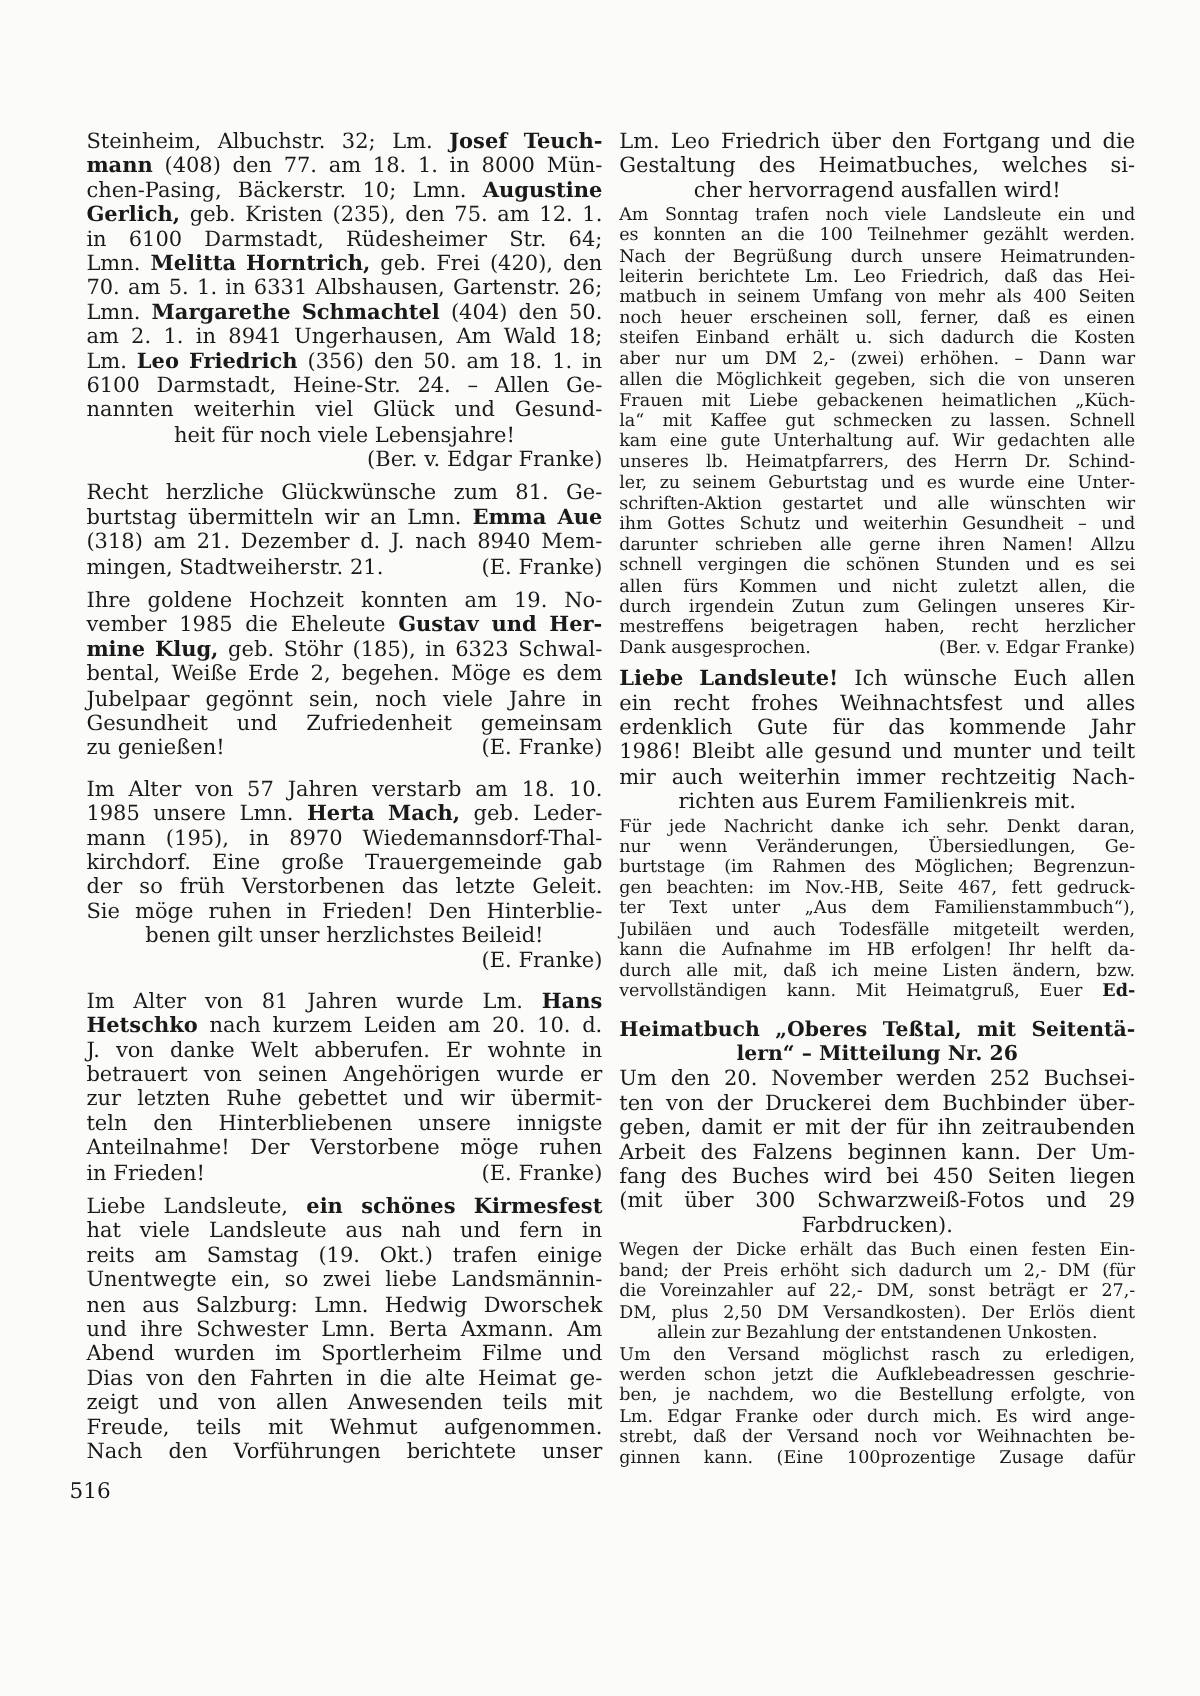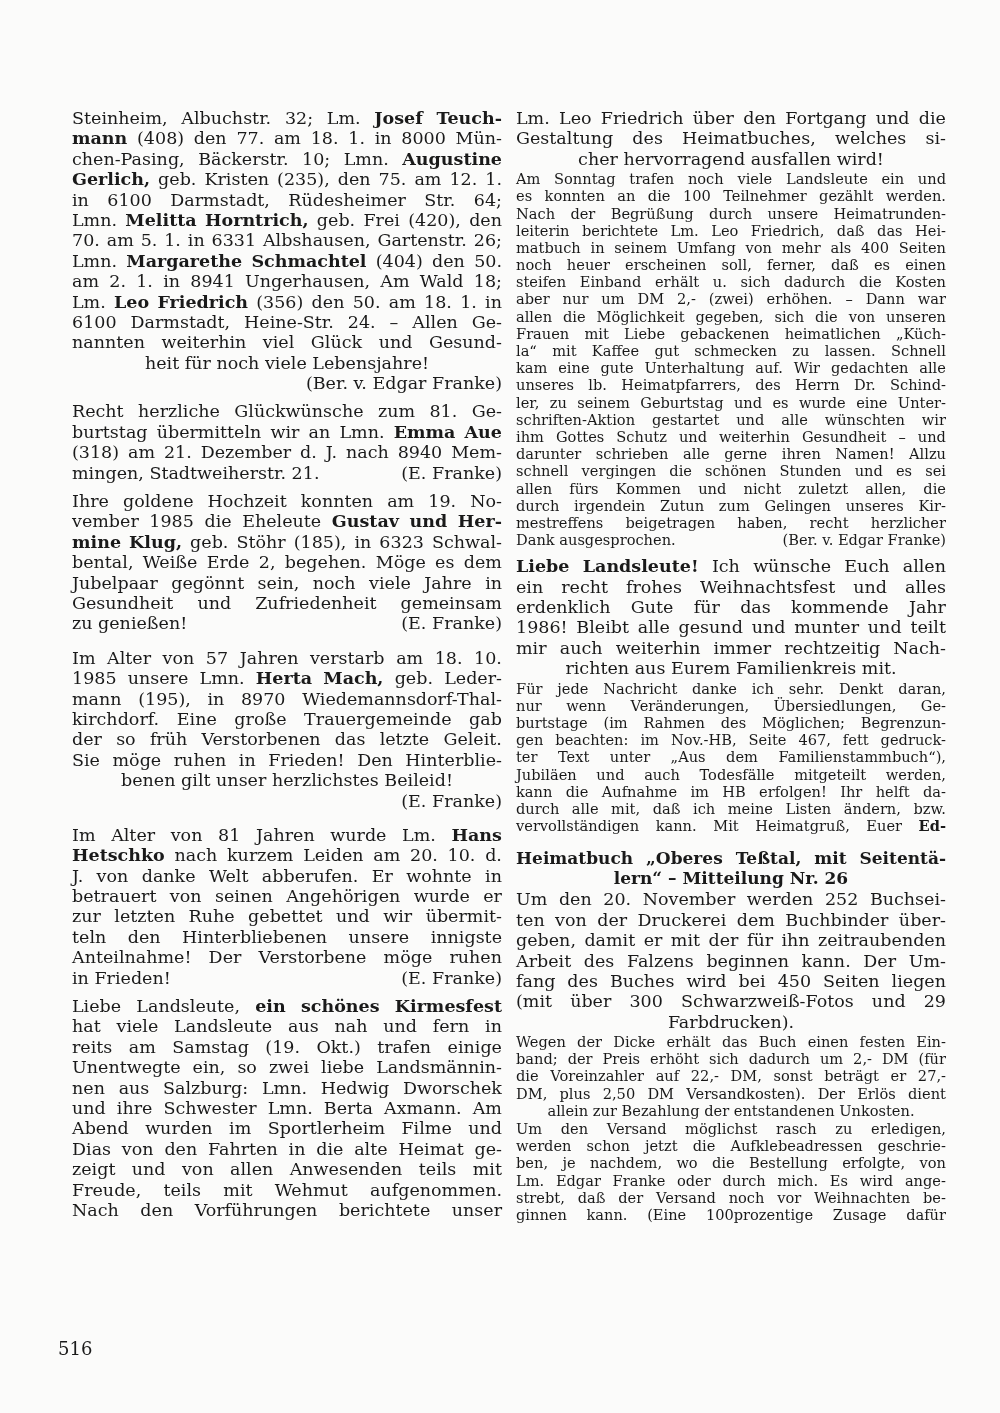--- a/index.html
+++ b/index.html
@@ -14,21 +14,21 @@
   .line.last { justify-content: center; }
   .line.right-align { justify-content: flex-end; }
   .big .line { font-size: 17.5px; }
   .small .line { font-size: 14.6px; height: 17.2px; line-height: 17.2px; }
   .w { display: inline; }
   b { font-weight: bold; }
   .para { margin-bottom: 8px; }
   .para.tight { margin-bottom: 1px; }
   .para.gap { margin-bottom: 14px; }
   .heading .line { font-size: 17px; font-weight: bold; height: 20px; line-height: 20px; }
-  .page-number { position: absolute; left: 58px; top: 1338px; font-size: 18px; }
+  .page-number { position: absolute; left: 58px; top: 1232px; font-size: 18px; }
 </style>
 </head>
 <body>
 
 <div class="col left" id="col-left">
     <div class="para big">
       <div class="line"><span class="w"><span>Steinheim,</span></span><span class="w"><span>Albuchstr.</span></span><span class="w"><span>32;</span></span><span class="w"><span>Lm.</span></span><span class="w"><b>Josef</b></span><span class="w"><b>Teuch-</b></span></div>
       <div class="line"><span class="w"><b>mann</b></span><span class="w"><span>(408)</span></span><span class="w"><span>den</span></span><span class="w"><span>77.</span></span><span class="w"><span>am</span></span><span class="w"><span>18.</span></span><span class="w"><span>1.</span></span><span class="w"><span>in</span></span><span class="w"><span>8000</span></span><span class="w"><span>Mün-</span></span></div>
       <div class="line"><span class="w"><span>chen-Pasing,</span></span><span class="w"><span>Bäckerstr.</span></span><span class="w"><span>10;</span></span><span class="w"><span>Lmn.</span></span><span class="w"><b>Augustine</b></span></div>
       <div class="line"><span class="w"><b>Gerlich,</b></span><span class="w"><span>geb.</span></span><span class="w"><span>Kristen</span></span><span class="w"><span>(235),</span></span><span class="w"><span>den</span></span><span class="w"><span>75.</span></span><span class="w"><span>am</span></span><span class="w"><span>12.</span></span><span class="w"><span>1.</span></span></div>

